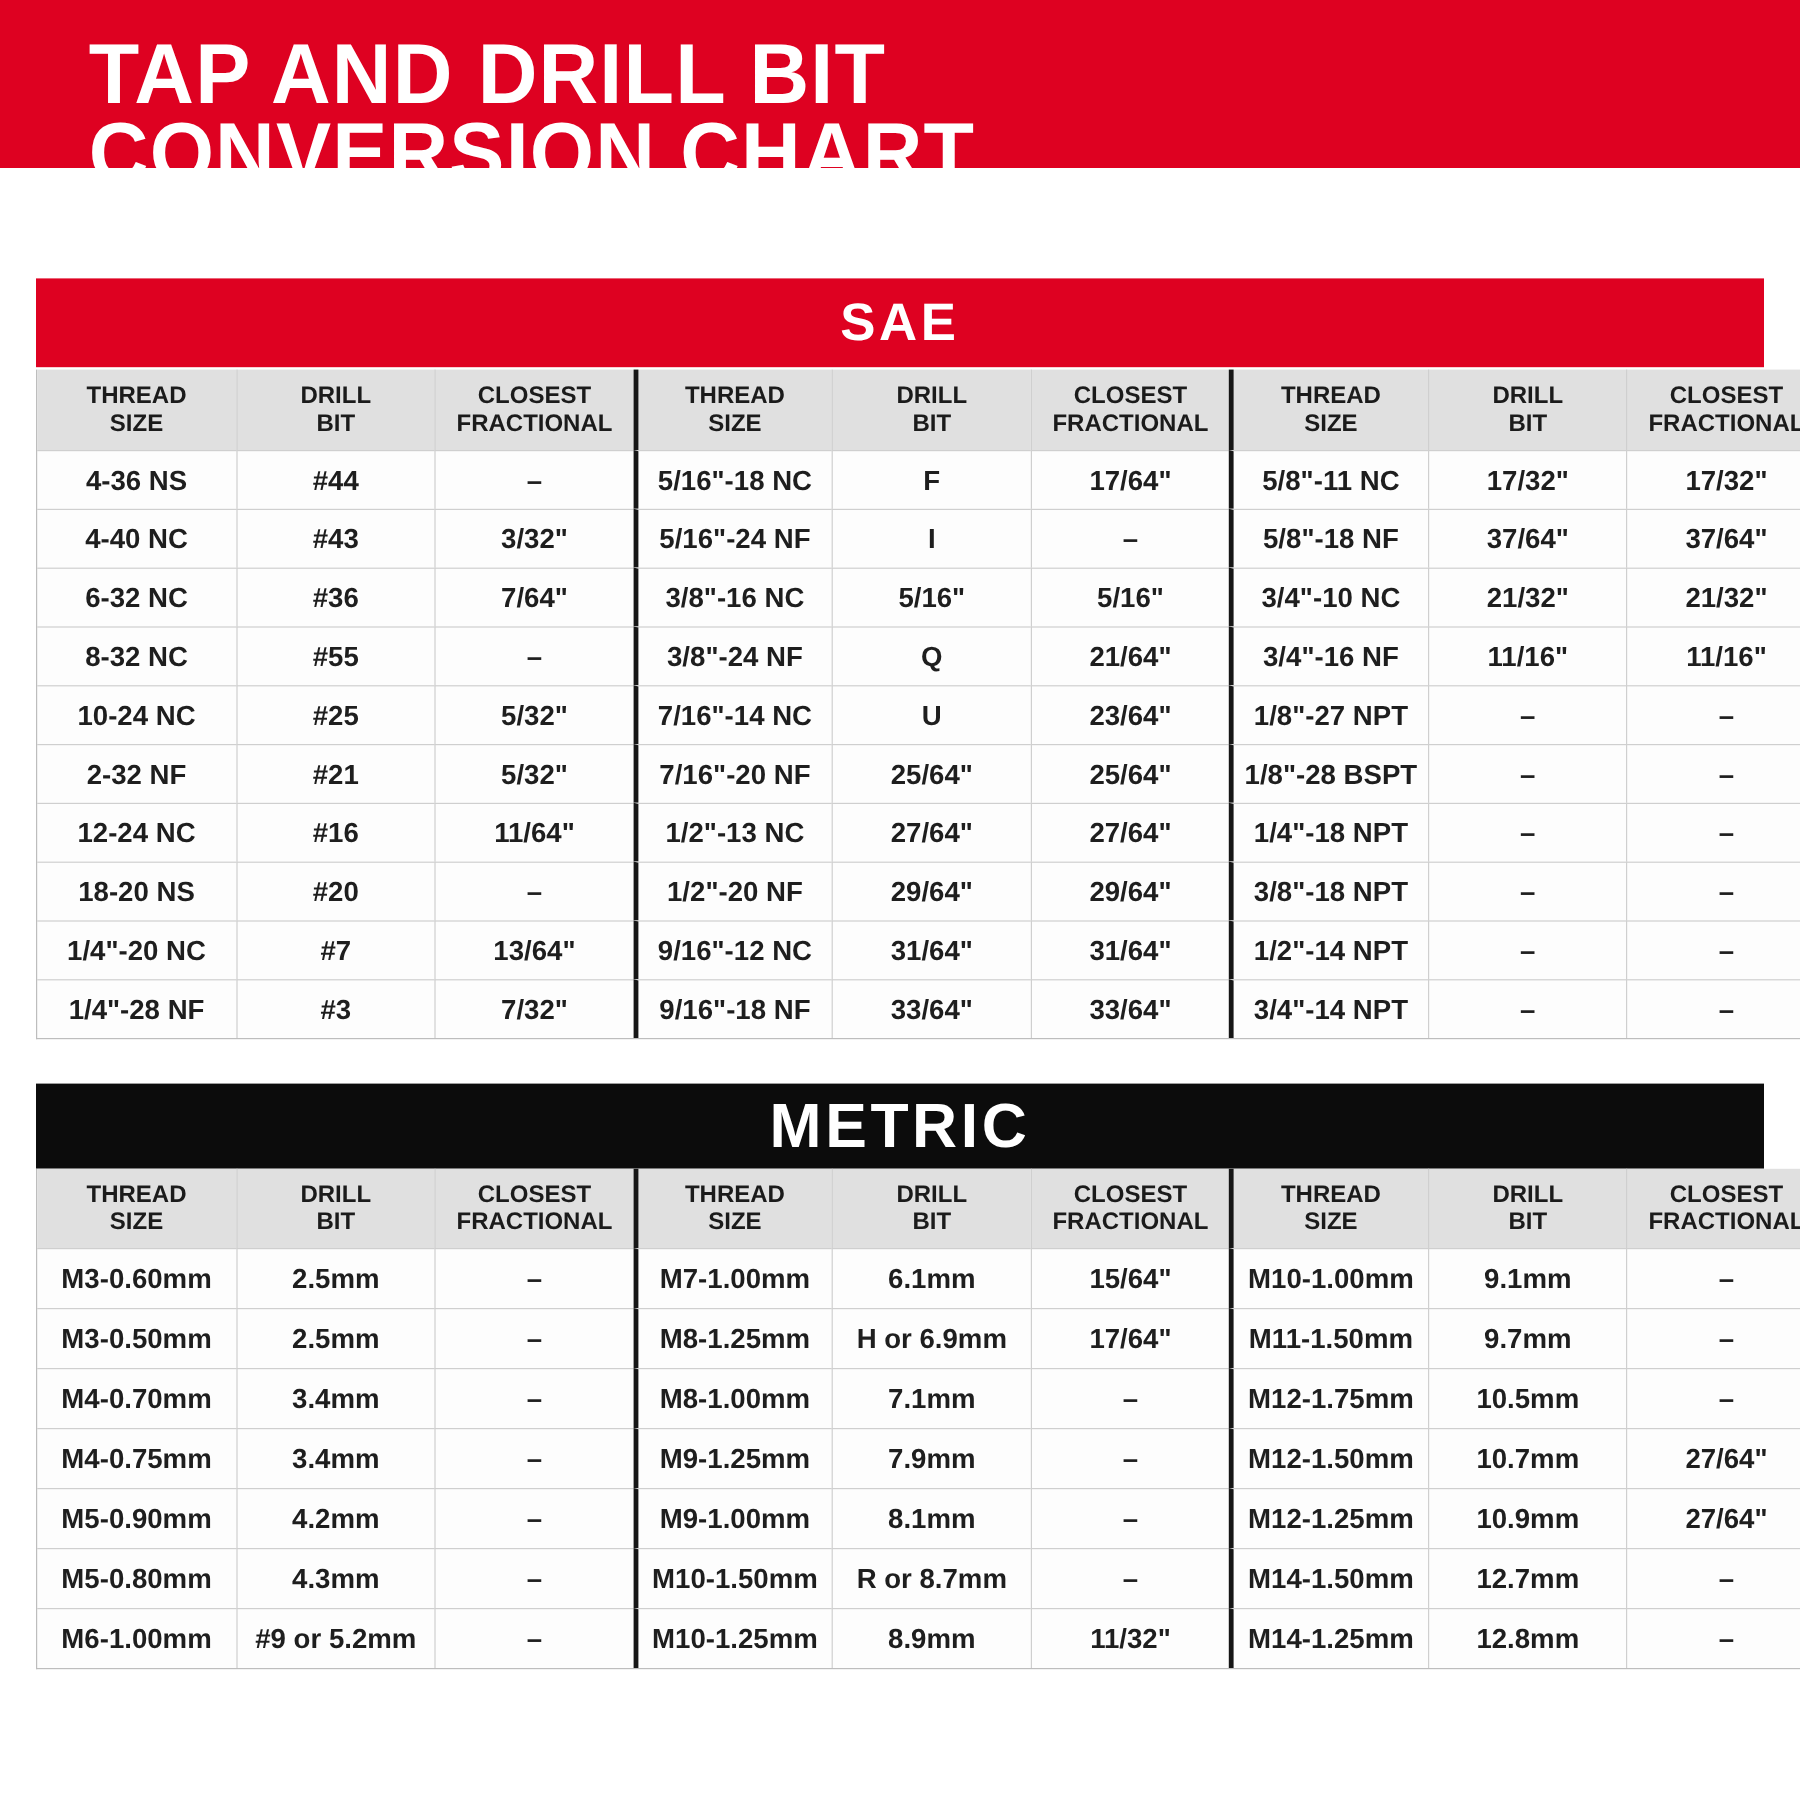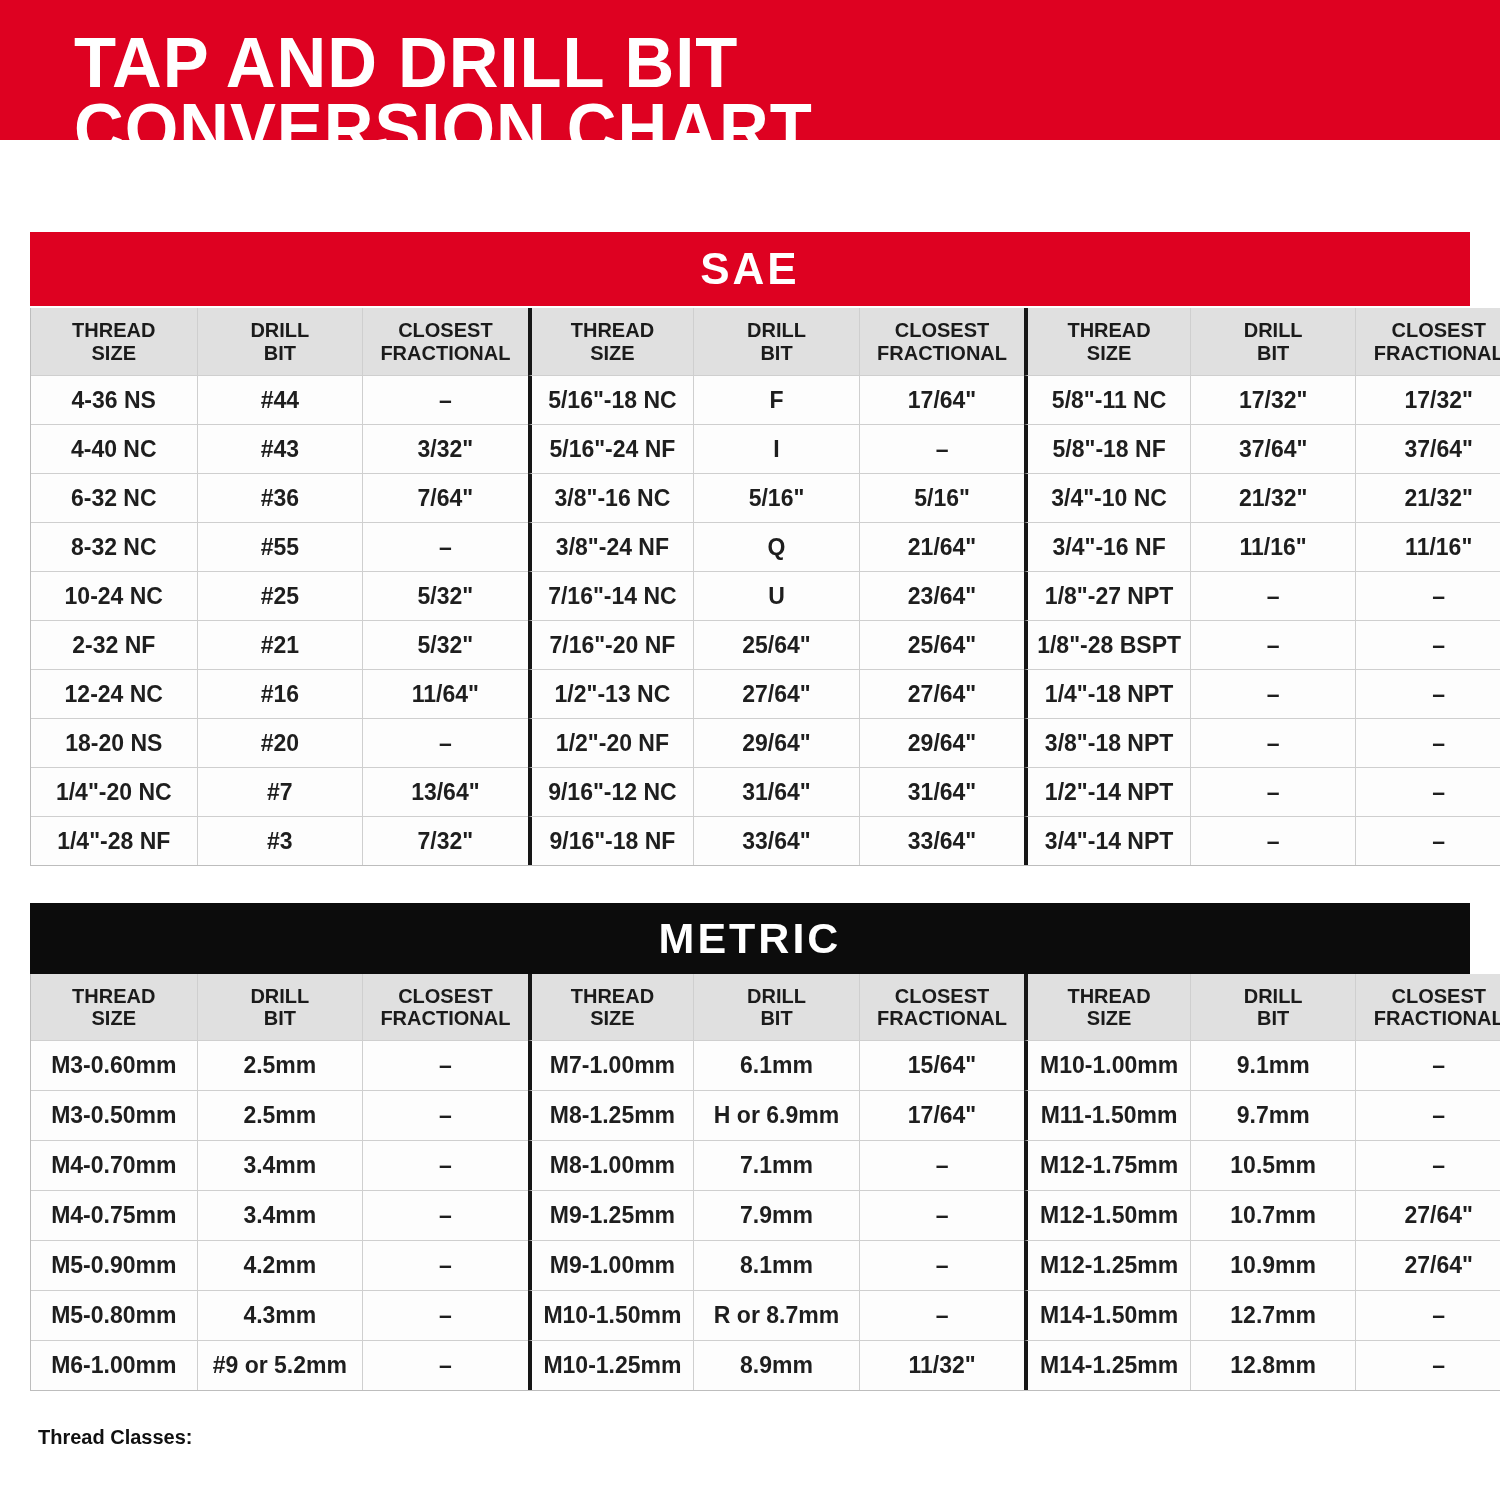--- a/index.html
+++ b/index.html
@@ -23,21 +23,21 @@
     position:absolute;left:74px;top:30px;color:#ffffff;
     font-weight:900;font-size:71px;line-height:66px;letter-spacing:1px;
     transform:scaleX(0.97);transform-origin:left top;white-space:nowrap;
   }
   .section-bar{
     position:absolute;left:30px;width:1440px;
     display:flex;align-items:center;justify-content:center;
     color:#ffffff;font-weight:900;letter-spacing:3px;
   }
   #sae-bar{top:232px;height:74px;background:var(--red);font-size:44px;}
-  #metric-bar{top:903px;height:71px;background:var(--black-bar);font-size:43px;text-align:right;}
+  #metric-bar{top:903px;height:71px;background:var(--black-bar);font-size:52px;text-align:right;}
   .grid{
     position:absolute;left:30px;width:1492px;
     display:grid;grid-template-columns:repeat(9,1fr);
     box-sizing:border-box;border:1px solid #BDBDBD;border-top:none;
     background:#FDFDFD;
   }
   #sae-table{top:308px;grid-template-rows:67px;grid-auto-rows:49px;}
   #metric-table{top:974px;grid-template-rows:66px;grid-auto-rows:50px;}
   .cell{
     display:flex;align-items:center;justify-content:center;text-align:center;
@@ -266,14 +266,13 @@
     <div class="cell data">–</div>
     <div class="cell data gsep">M10-1.25mm</div>
     <div class="cell data">8.9mm</div>
     <div class="cell data">11/32"</div>
     <div class="cell data gsep">M14-1.25mm</div>
     <div class="cell data">12.8mm</div>
     <div class="cell data">–</div>
   </div>
 
 <div class="footer">
-  <div>Thread Classes:</div>
 </div>
 
 </body></html>

